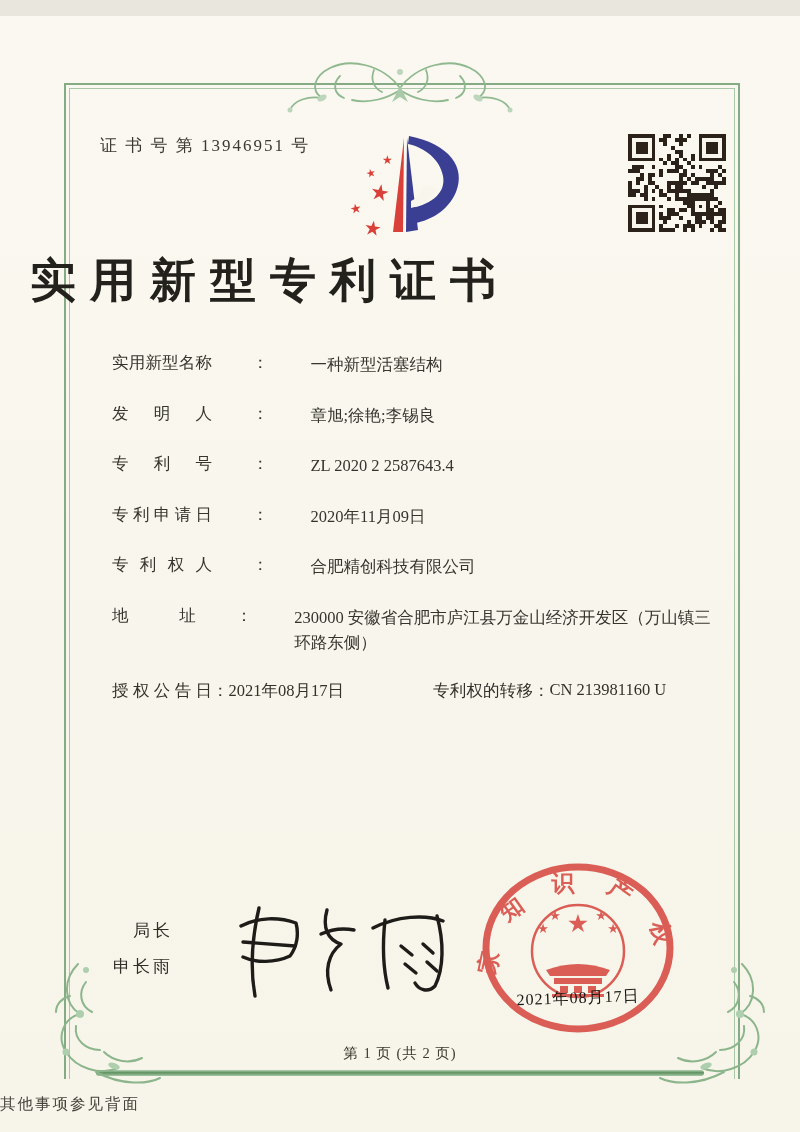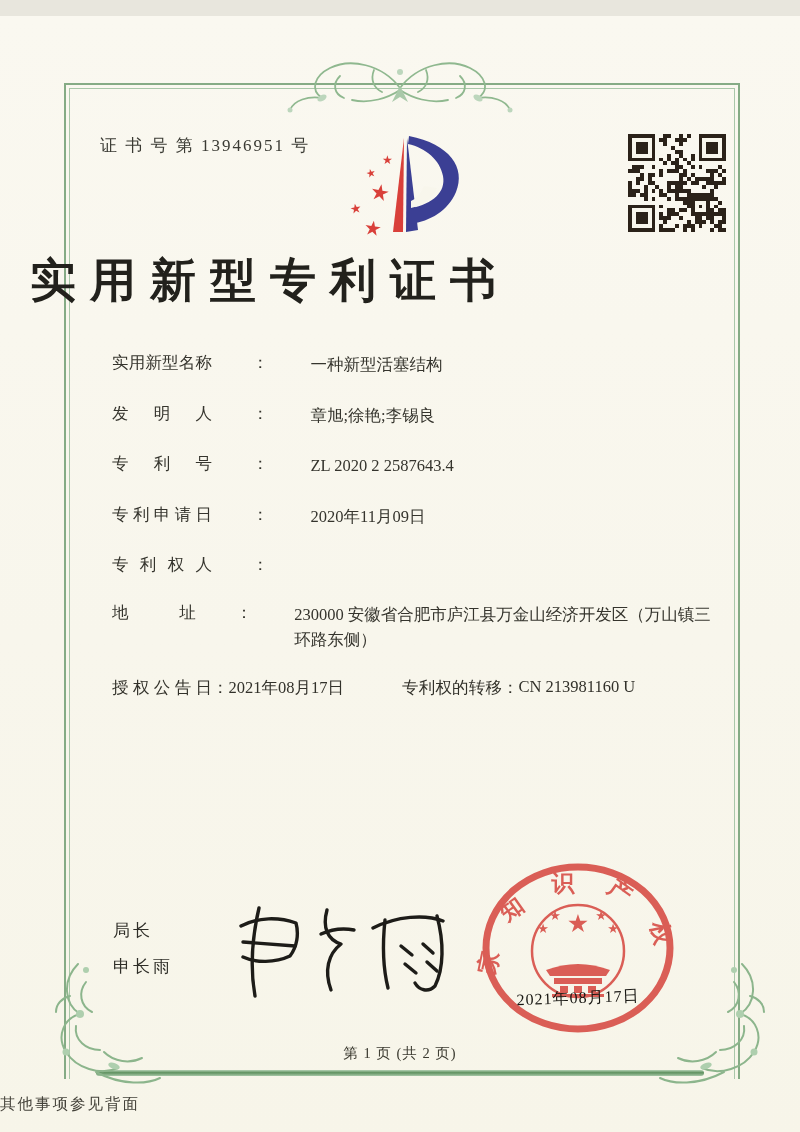--- a/index.html
+++ b/index.html
@@ -48,37 +48,37 @@
   
   .rows{position:absolute;left:112px;top:336px;width:600px;font-size:16.5px;}
   .row{display:flex;align-items:flex-start;margin-bottom:25.5px;gap:40px;}
   .row .lbl{
     display:inline-block;width:100px;
     text-align:justify;text-align-last:justify;
     color:#35342d;white-space:nowrap;
   }
   .row .colon{margin:0 2px 0 0;}
   .row .val{flex:0 1 auto;max-width:478px;line-height:25px;color:#35342d;}
-  .grant{display:flex;margin-top:1px;}
+  .grant{display:flex;margin-top:1px;gap:31px;}
   .grant .pair{display:flex;}
   .grant .pair2{margin-left:58px;}
   .grant .lbl2{
     display:inline-block;width:100px;
     text-align:justify;text-align-last:justify;white-space:nowrap;
   }
   
   .paras{
     position:absolute;left:100px;top:660px;width:618px;
     font-size:16px;line-height:31px;color:#3b392f;
     text-align:justify;
   }
   .paras p{margin:0;text-indent:2em;}
   
   .signer{position:absolute;left:113px;top:903px;font-size:17px;color:#2f2e28;}
-  .signer div{margin-bottom:13px;letter-spacing:3px;}
+  .signer div{margin-bottom:13px;letter-spacing:3px;text-align:right;}
   .signature{position:absolute;left:225px;top:874px;}
   .seal{position:absolute;left:468px;top:838px;}
   .seal-date{
     position:absolute;left:478px;top:972px;width:200px;
     text-align:center;font-size:16px;color:#181713;
     transform:rotate(-2deg);letter-spacing:1px;
   }
   .page-info{
     position:absolute;left:0;top:1028px;width:100%;
     text-align:center;font-size:14.5px;color:#3a392f;letter-spacing:1px;
@@ -398,20 +398,21 @@
       <span class="val">ZL 2020 2 2587643.4</span>
     </div>
     <div class="row">
       <span class="lbl">专利申请日</span>
         <span class="colon">：</span>
       <span class="val">2020年11月09日</span>
     </div>
     <div class="row">
       <span class="lbl">专利权人</span>
         <span class="colon">：</span>
+      <span class="val">合肥精创科技有限公司</span>
     </div>
     <div class="row">
       <span class="lbl">地址</span>
         <span class="colon">：</span>
       <span class="val">230000 安徽省合肥市庐江县万金山经济开发区（万山镇三环路东侧）</span>
     </div>
     <div class="grant">
       <span class="pair">
         <span class="lbl2">授权公告日</span>
           <span class="colon">：</span>

